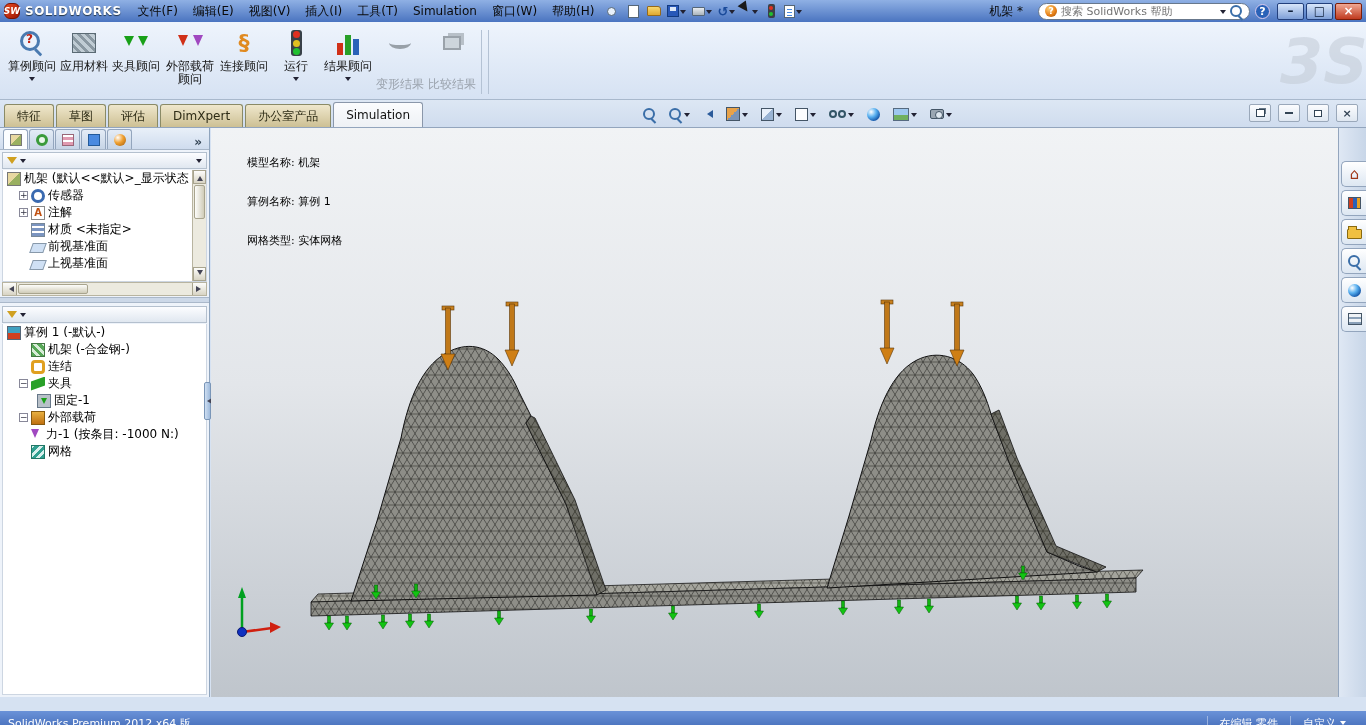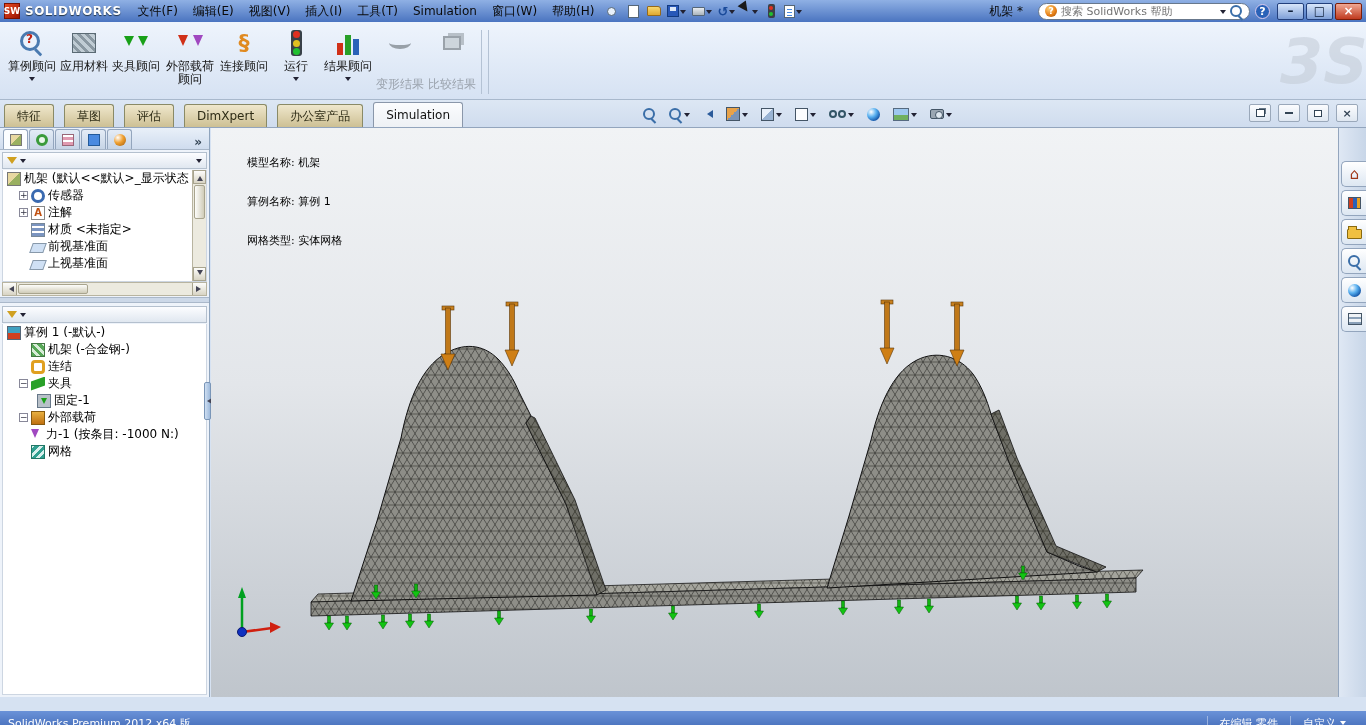--- a/index.html
+++ b/index.html
@@ -2,21 +2,21 @@
 <html><head>
 <meta charset="utf-8">
 <style>
   *{box-sizing:border-box;margin:0;padding:0;}
   html,body{width:1366px;height:725px;}
   body{font-family:"DejaVu Sans","Liberation Sans",sans-serif;font-size:12px;cursor:default;}
   #app{position:relative;width:1366px;height:725px;overflow:hidden;background:#d6e2f2;}
 
   
   .titlebar{position:absolute;left:0;top:0;width:1366px;height:22px;display:flex;align-items:center;gap:1px;padding:0 4px;background:linear-gradient(#8fb0e4,#4a74c0);}
-  .sw-logo{width:16px;height:16px;flex:0 0 16px;background:linear-gradient(135deg,#e84a20,#9a1404);border:1px solid #7a1000;border-radius:0;color:#fff;font-size:9px;font-weight:bold;display:flex;align-items:center;justify-content:center;}
+  .sw-logo{width:16px;height:16px;flex:0 0 16px;background:linear-gradient(135deg,#e84a20,#9a1404);border:1px solid #7a1000;border-radius:6px;color:#fff;font-size:9px;font-weight:bold;display:flex;align-items:center;justify-content:center;font-style:italic;}
   .app-name{color:#fff;font-weight:bold;letter-spacing:.5px;margin:0 8px 0 4px;text-shadow:0 1px 1px #234;}
   .menu-item{color:#0a0a0a;padding:2px 7px;white-space:nowrap;border-radius:2px;}
   .pin{width:9px;height:9px;border-radius:50%;background:#e8f0fa;border:1px solid #567;margin:0 4px;}
   .tb-icons{display:flex;align-items:center;gap:2px;margin-left:4px;}
   .tb-btn{height:18px;min-width:18px;display:flex;align-items:center;justify-content:center;gap:1px;padding:0 2px;border-radius:2px;}
   .car{width:0;height:0;border:3px solid transparent;border-top:4px solid #223;margin-top:4px;}
   .qi-new{width:11px;height:13px;background:#fff;border:1px solid #567;}
   .qi-open{width:14px;height:10px;background:linear-gradient(#f8d870,#e0a830);border:1px solid #96691a;border-radius:1px 3px 1px 1px;}
   .qi-save{width:12px;height:12px;background:#2858b8;border:1px solid #123a80;position:relative;}
   .qi-save::before{content:"";position:absolute;left:2px;top:1px;right:2px;height:4px;background:#dce8f8;}
@@ -69,21 +69,21 @@
   .ic-cmp{width:18px;height:14px;border:2px solid #9aa2aa;background:#cdd5dc;box-shadow:4px -4px 0 -1px #b8c0c8;}
   .ic-bulb{width:12px;height:12px;border:2px solid #9aa2aa;border-radius:50%;background:#d8dde2;}
   .ic-stripes{width:15px;height:13px;background:repeating-linear-gradient(90deg,#aab2ba 0 3px,#d8dde2 3px 6px);border:1px solid #9aa2aa;}
   .ic-doc{width:14px;height:17px;background:#fff;border:1px solid #6a7a90;position:relative;}
   .ic-doc::before{content:"";position:absolute;left:2px;top:3px;right:2px;height:2px;background:#4a8ae0;box-shadow:0 4px 0 #4a8ae0,0 8px 0 #4a8ae0;}
   .ic-img{width:16px;height:13px;border:1px solid #566a80;background:linear-gradient(#9ec8f0 55%,#70b060 55%);}
   .watermark{position:absolute;left:1280px;top:26px;width:84px;height:72px;font-size:62px;font-style:italic;font-weight:bold;color:#c3cbd6;opacity:.55;line-height:72px;text-align:center;pointer-events:none;}
 
   
   .tabsrow{position:absolute;left:0;top:100px;width:1366px;height:28px;background:linear-gradient(#dde7f4,#cfdcee);border-bottom:1px solid #93a5bd;}
-  .cmd-tabs{position:absolute;left:4px;bottom:0;display:flex;align-items:flex-end;gap:10px;}
+  .cmd-tabs{position:absolute;left:4px;bottom:0;display:flex;align-items:flex-end;gap:2px;}
   .cmd-tab{height:23px;padding:0 12px;display:flex;align-items:center;border:1px solid #8a8a66;border-bottom:none;border-radius:3px 3px 0 0;background:linear-gradient(#efe7cc,#cdc094);color:#2e2c16;font-size:12px;white-space:nowrap;}
   .cmd-tab.active{background:linear-gradient(#fbfcfe,#eef1f5);color:#111;border-color:#8a97aa;height:25px;}
   .headsup{position:absolute;left:640px;top:3px;height:22px;display:flex;align-items:center;gap:7px;}
   .hu-btn{height:20px;display:flex;align-items:center;gap:2px;padding:0 3px;border-radius:2px;}
   .ic-section{width:14px;height:14px;background:linear-gradient(135deg,#e8a24a 50%,#7a94b8 50%);border:1px solid #456;}
   .ic-cube{width:13px;height:13px;border:1px solid #456;background:linear-gradient(135deg,#e8f0fa 50%,#9ab4d4 50%);}
   .ic-cubeo{width:13px;height:13px;border:1px solid #456;background:#fbfcfe;}
   .ic-glass{display:flex;gap:1px;align-items:center;}
   .ic-glass i{width:8px;height:8px;border:2px solid #356;border-radius:50%;display:block;}
   .ball{width:13px;height:13px;border-radius:50%;background:radial-gradient(circle at 32% 30%,#fff,#58b0f0 40%,#0a4a9f 80%,#062a60);}

